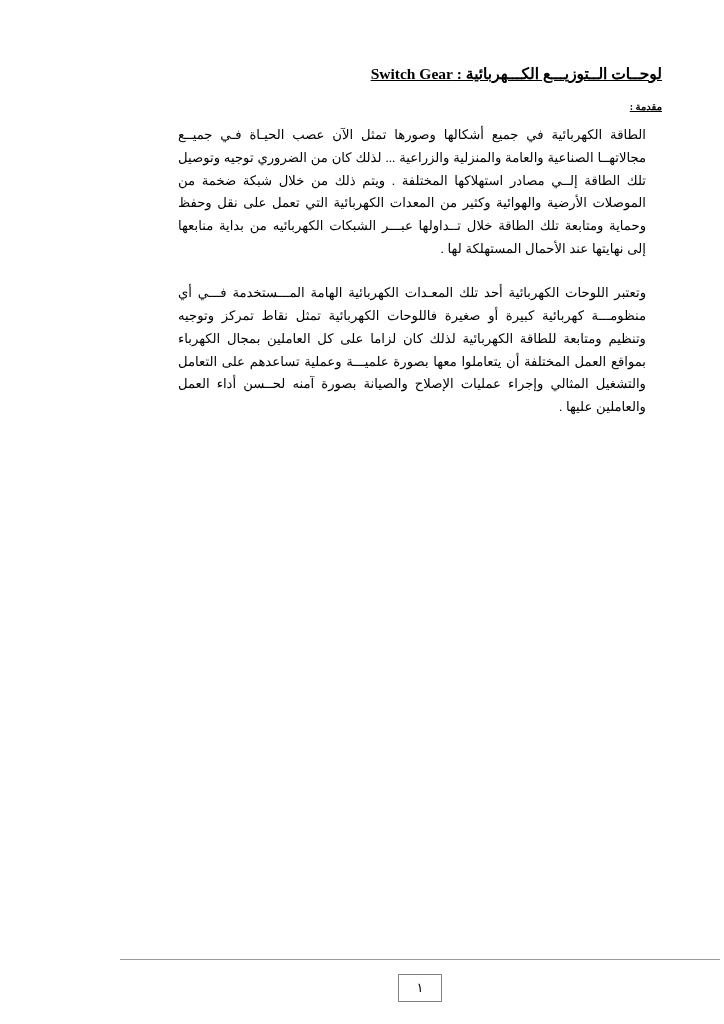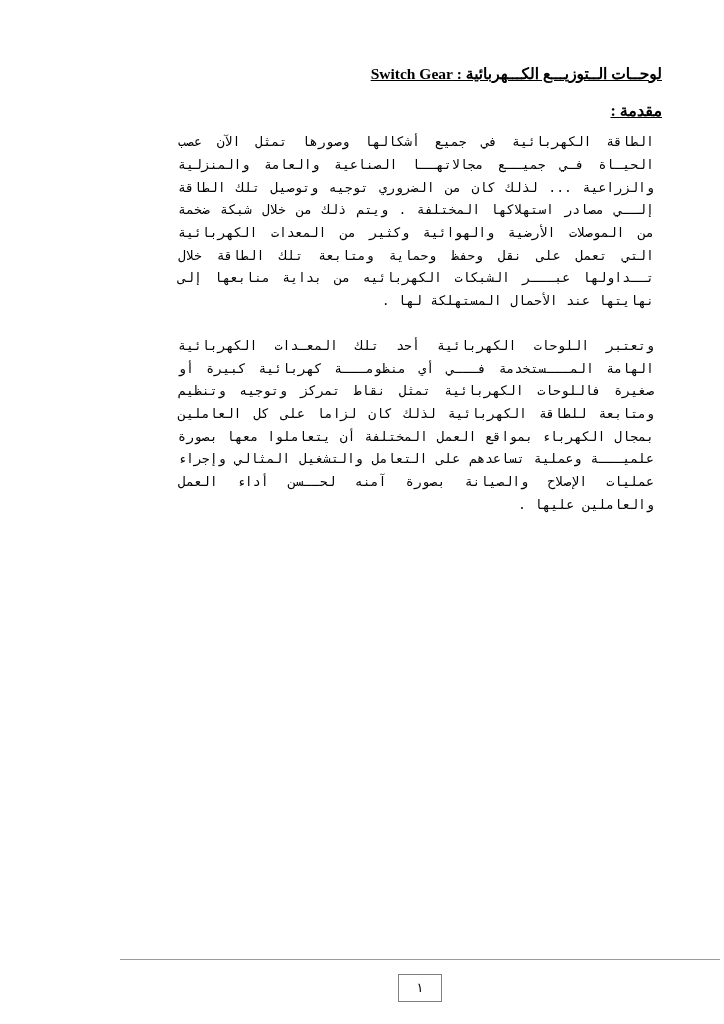--- a/index.html
+++ b/index.html
@@ -27,36 +27,35 @@
     font-size: 15.5px;
     font-weight: bold;
     text-decoration: underline;
     direction: rtl;
     margin: 0 0 16px 0;
     line-height: 1.5;
     letter-spacing: 0px;
   }
   .section-heading {
     text-align: right;
-    font-size: 16px;
+    font-size: 10px;
     font-weight: bold;
     text-decoration: underline;
     direction: rtl;
     margin: 8px 0 12px 0;
   }
   p.body-par {
     direction: rtl;
     text-align: justify;
     text-align-last: right;
     font-size: 13.2px;
     line-height: 1.72;
-    margin: 0 8px 20px 0;
+    margin: 0 16px 20px 0;
     text-indent: 0;
     word-spacing: 0.5px;
-    font-family: Liberation Mono, monospace;
   }
   p.body-par.gap {
     margin-top: 22px;
   }
   .footer {
     position: absolute;
     left: 0;
     right: 0;
     bottom: 22px;
     width: 100%;

